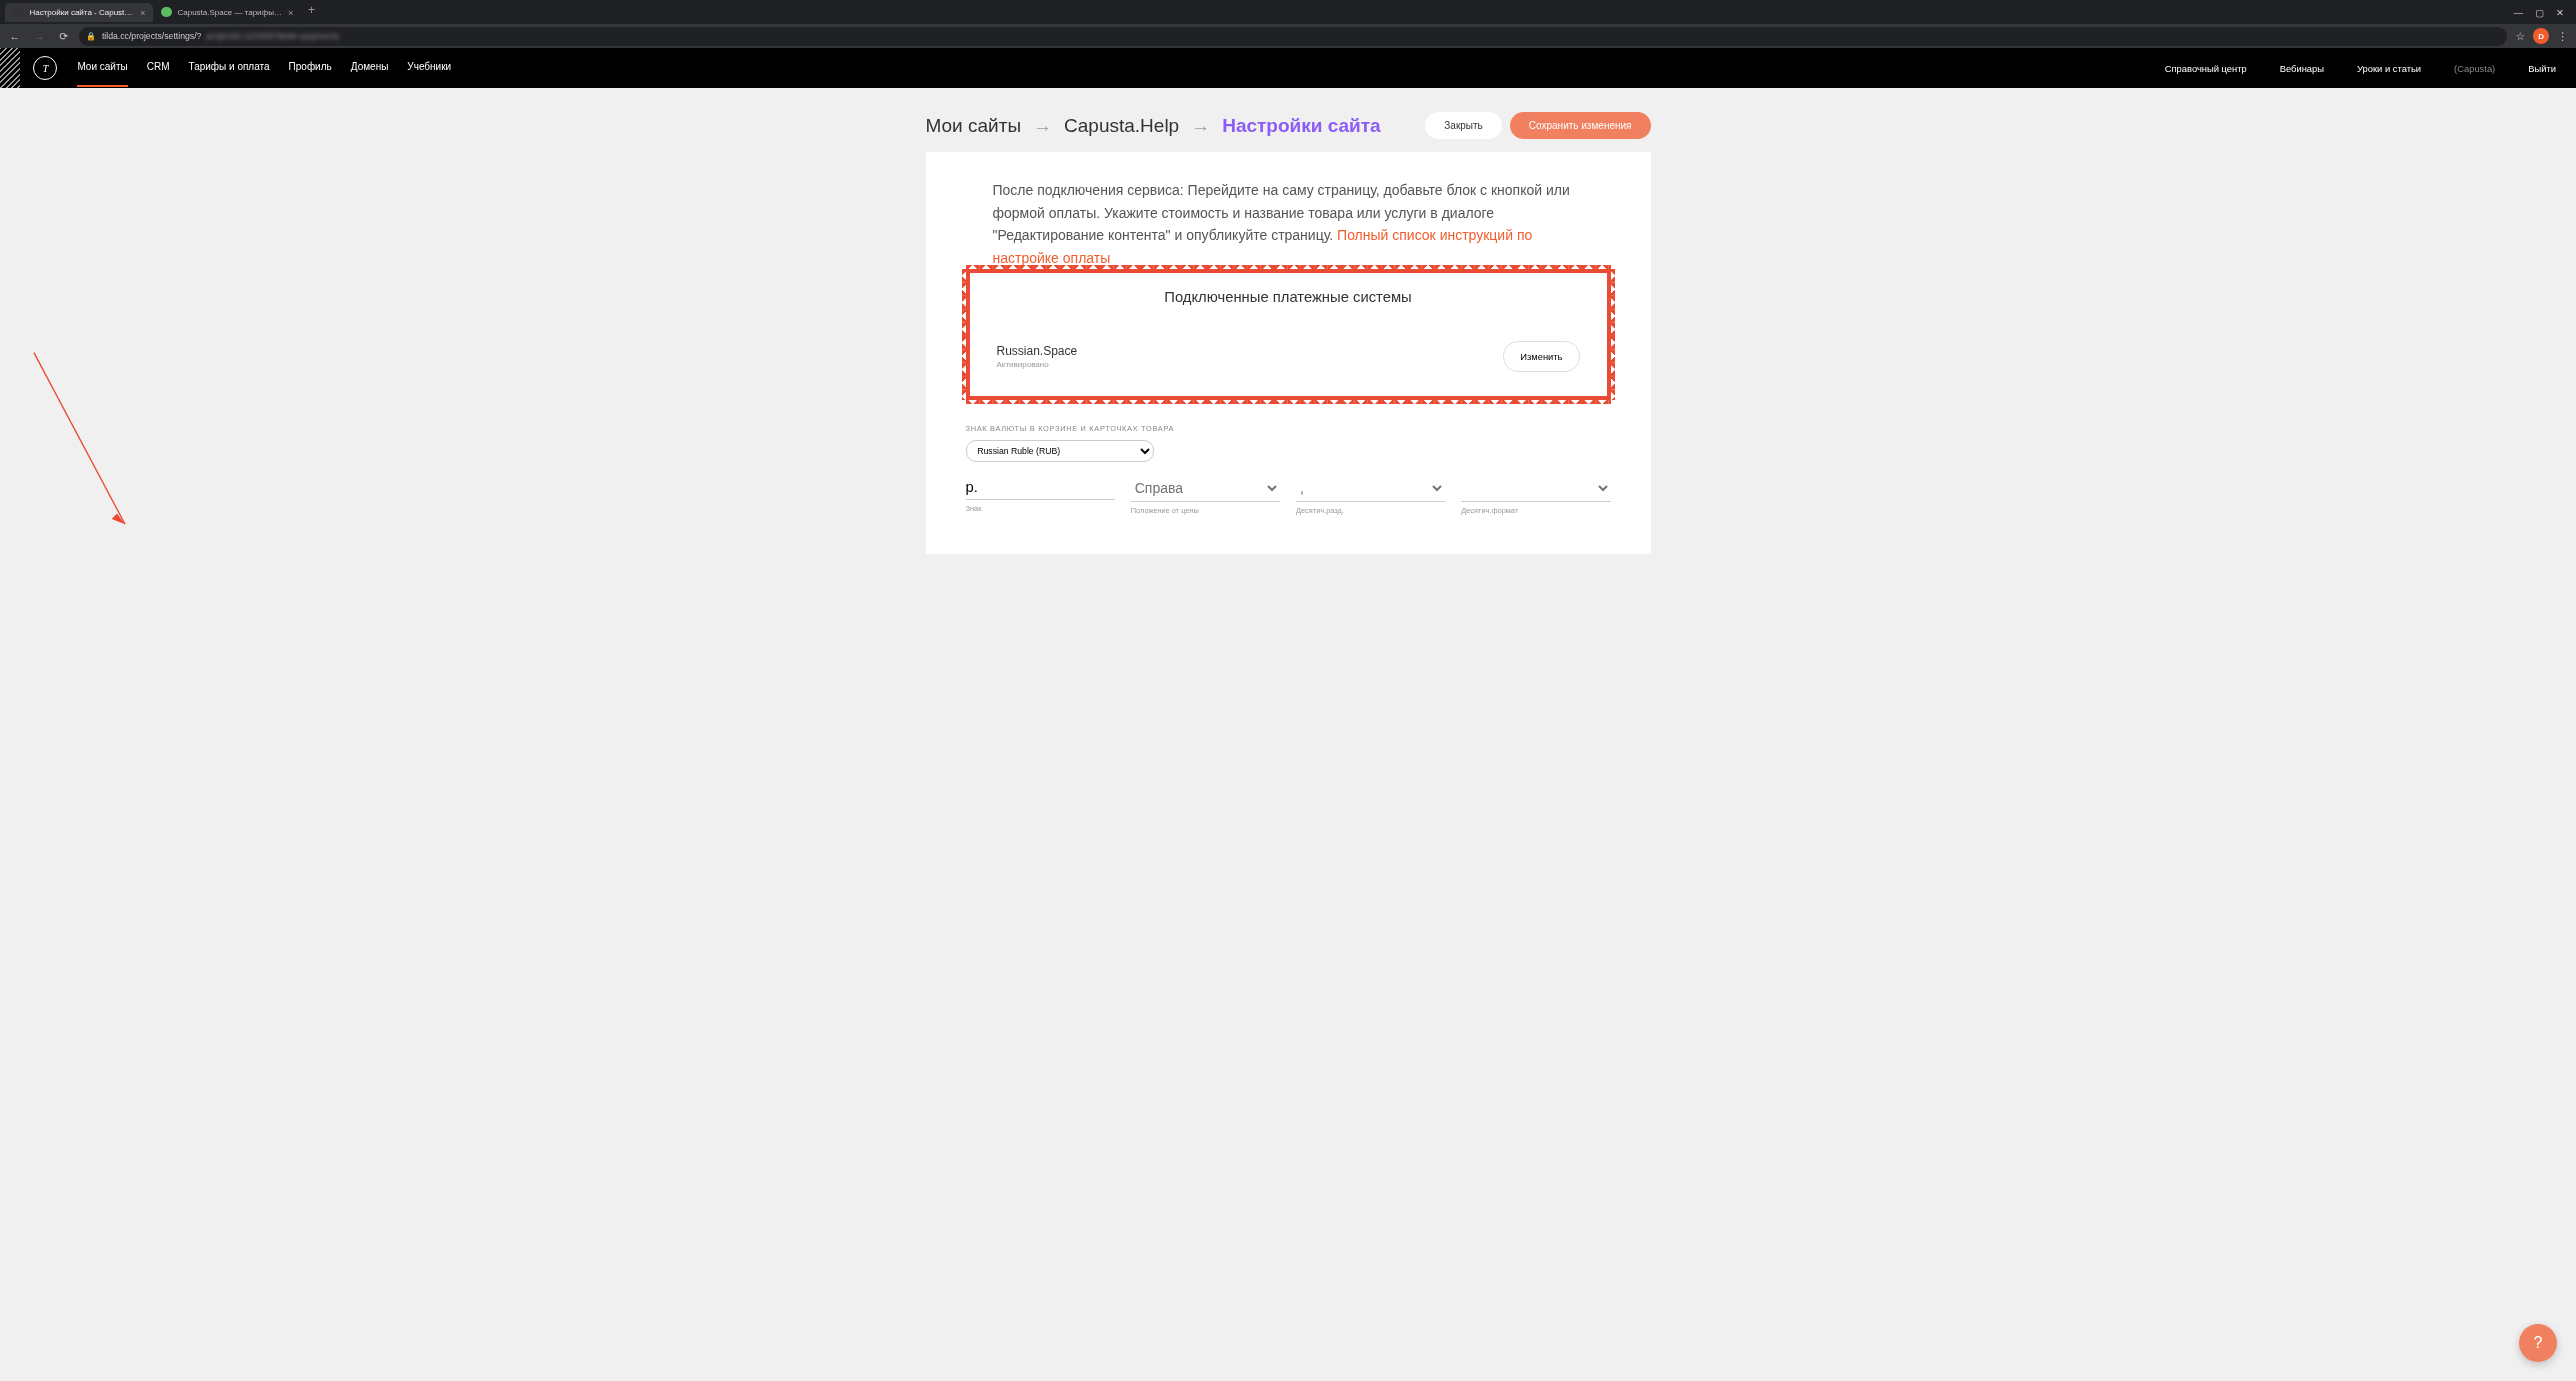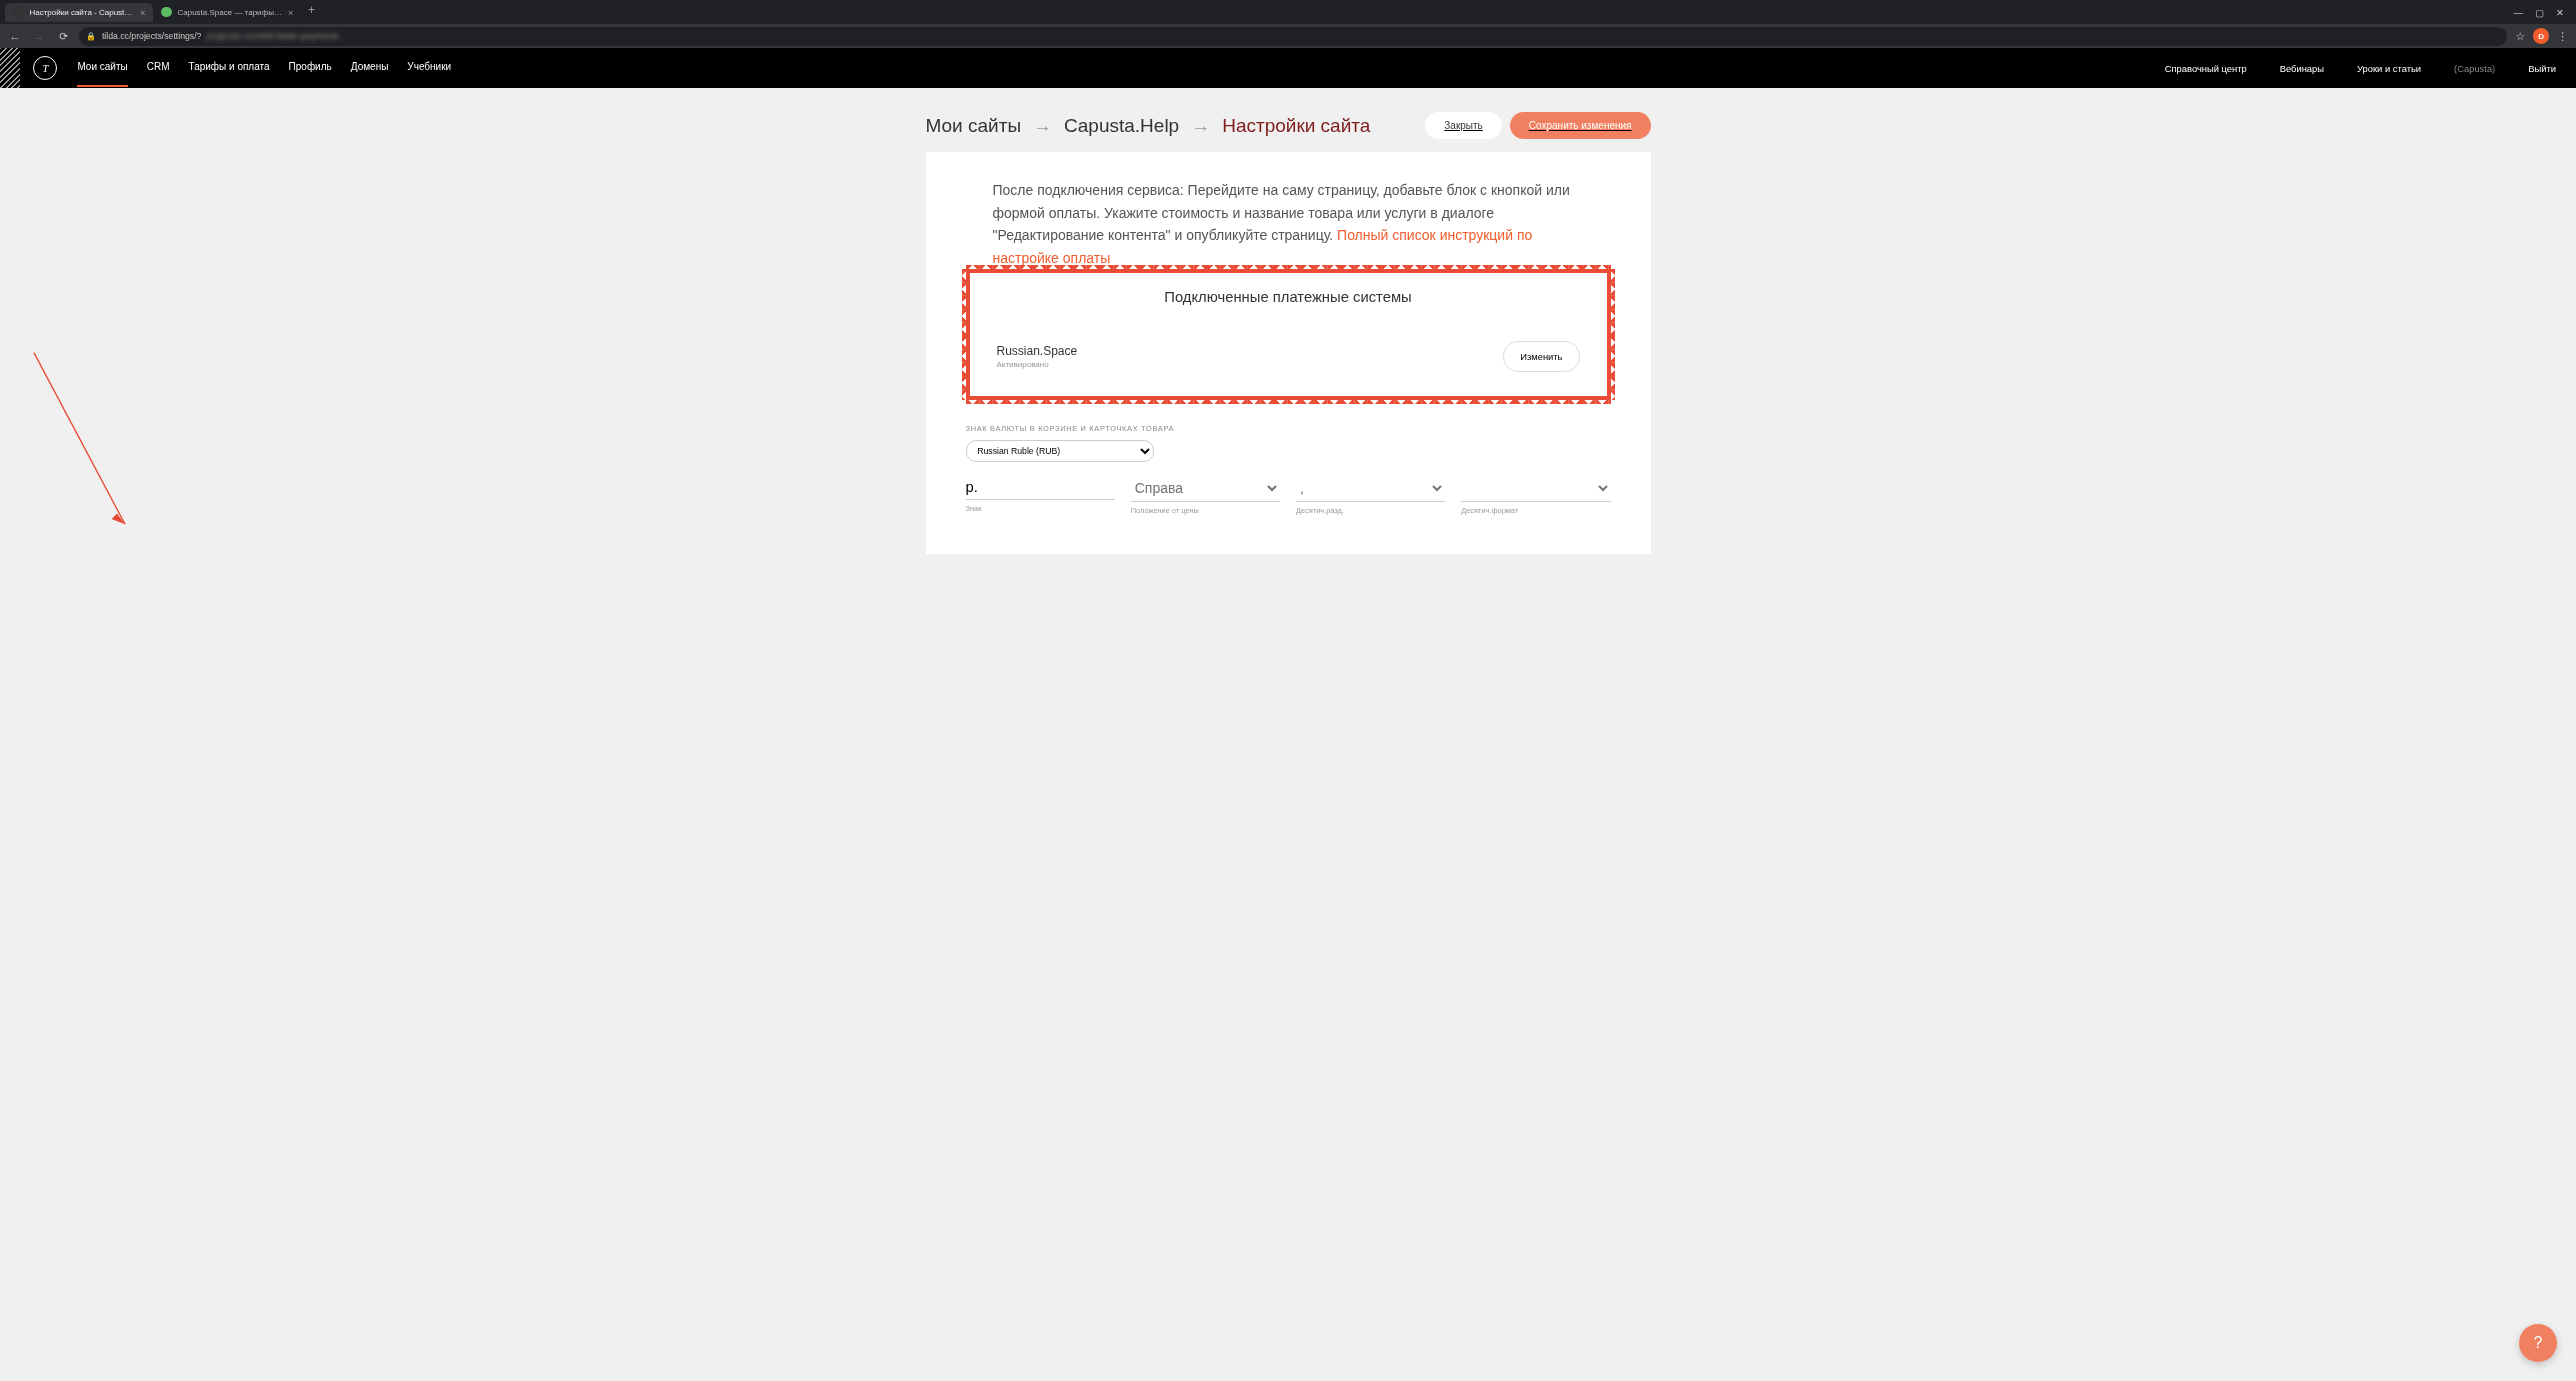--- a/index.html
+++ b/index.html
@@ -34,22 +34,22 @@
 .tilda-nav-item { cursor: pointer; position: relative; padding-bottom: 2.7px; }
 .tilda-nav-item.active::after { content: ''; position: absolute; left: 0; right: 0; bottom: -12px; height: 2px; background: #f25c2e; }
 .tilda-nav-right { margin-left: auto; display: flex; gap: 33px; font-size: 9.4px; align-items: flex-end; }
 .tilda-user { color: #888; }
 
 
 .page { background: #f0f0f0; height: calc(100vh - 89px); overflow-y: auto; position: relative; }
 .page-header { max-width: 805px; margin: 0 auto; padding: 24px 40px 13.4px; display: flex; align-items: center; }
 .breadcrumb { display: flex; align-items: center; gap: 12px; font-size: 19px; color: #333; font-weight: 300; }
 .breadcrumb .arrow { color: #999; }
-.breadcrumb .current { color: #7f1d1d; }
-.header-actions { margin-left: auto; display: flex; gap: 8px; text-decoration: underline; }
+.breadcrumb .current { color: #8b5cf6; font-weight: bold; }
+.header-actions { margin-left: auto; display: flex; gap: 8px; }
 .btn { padding: 8px 19px; border-radius: 16px; font-size: 10px; cursor: pointer; border: none; }
 .btn-close { background: #fff; color: #333; }
 .btn-save { background: #f08060; color: #fff; }
 
 .content-wrap { max-width: 805px; margin: 0 auto; padding: 0 40px 40px; display: flex; gap: 0; }
 .sidebar { width: 148px; background: #fff; }
 .sidebar-item { padding: 13.4px 16px; font-size: 10px; color: #333; cursor: pointer; }
 .sidebar-item.active { background: #f08060; color: #fff; }
 
 .main { flex: 1; background: #fff; padding: 27px 40px; min-height: 402px; }

